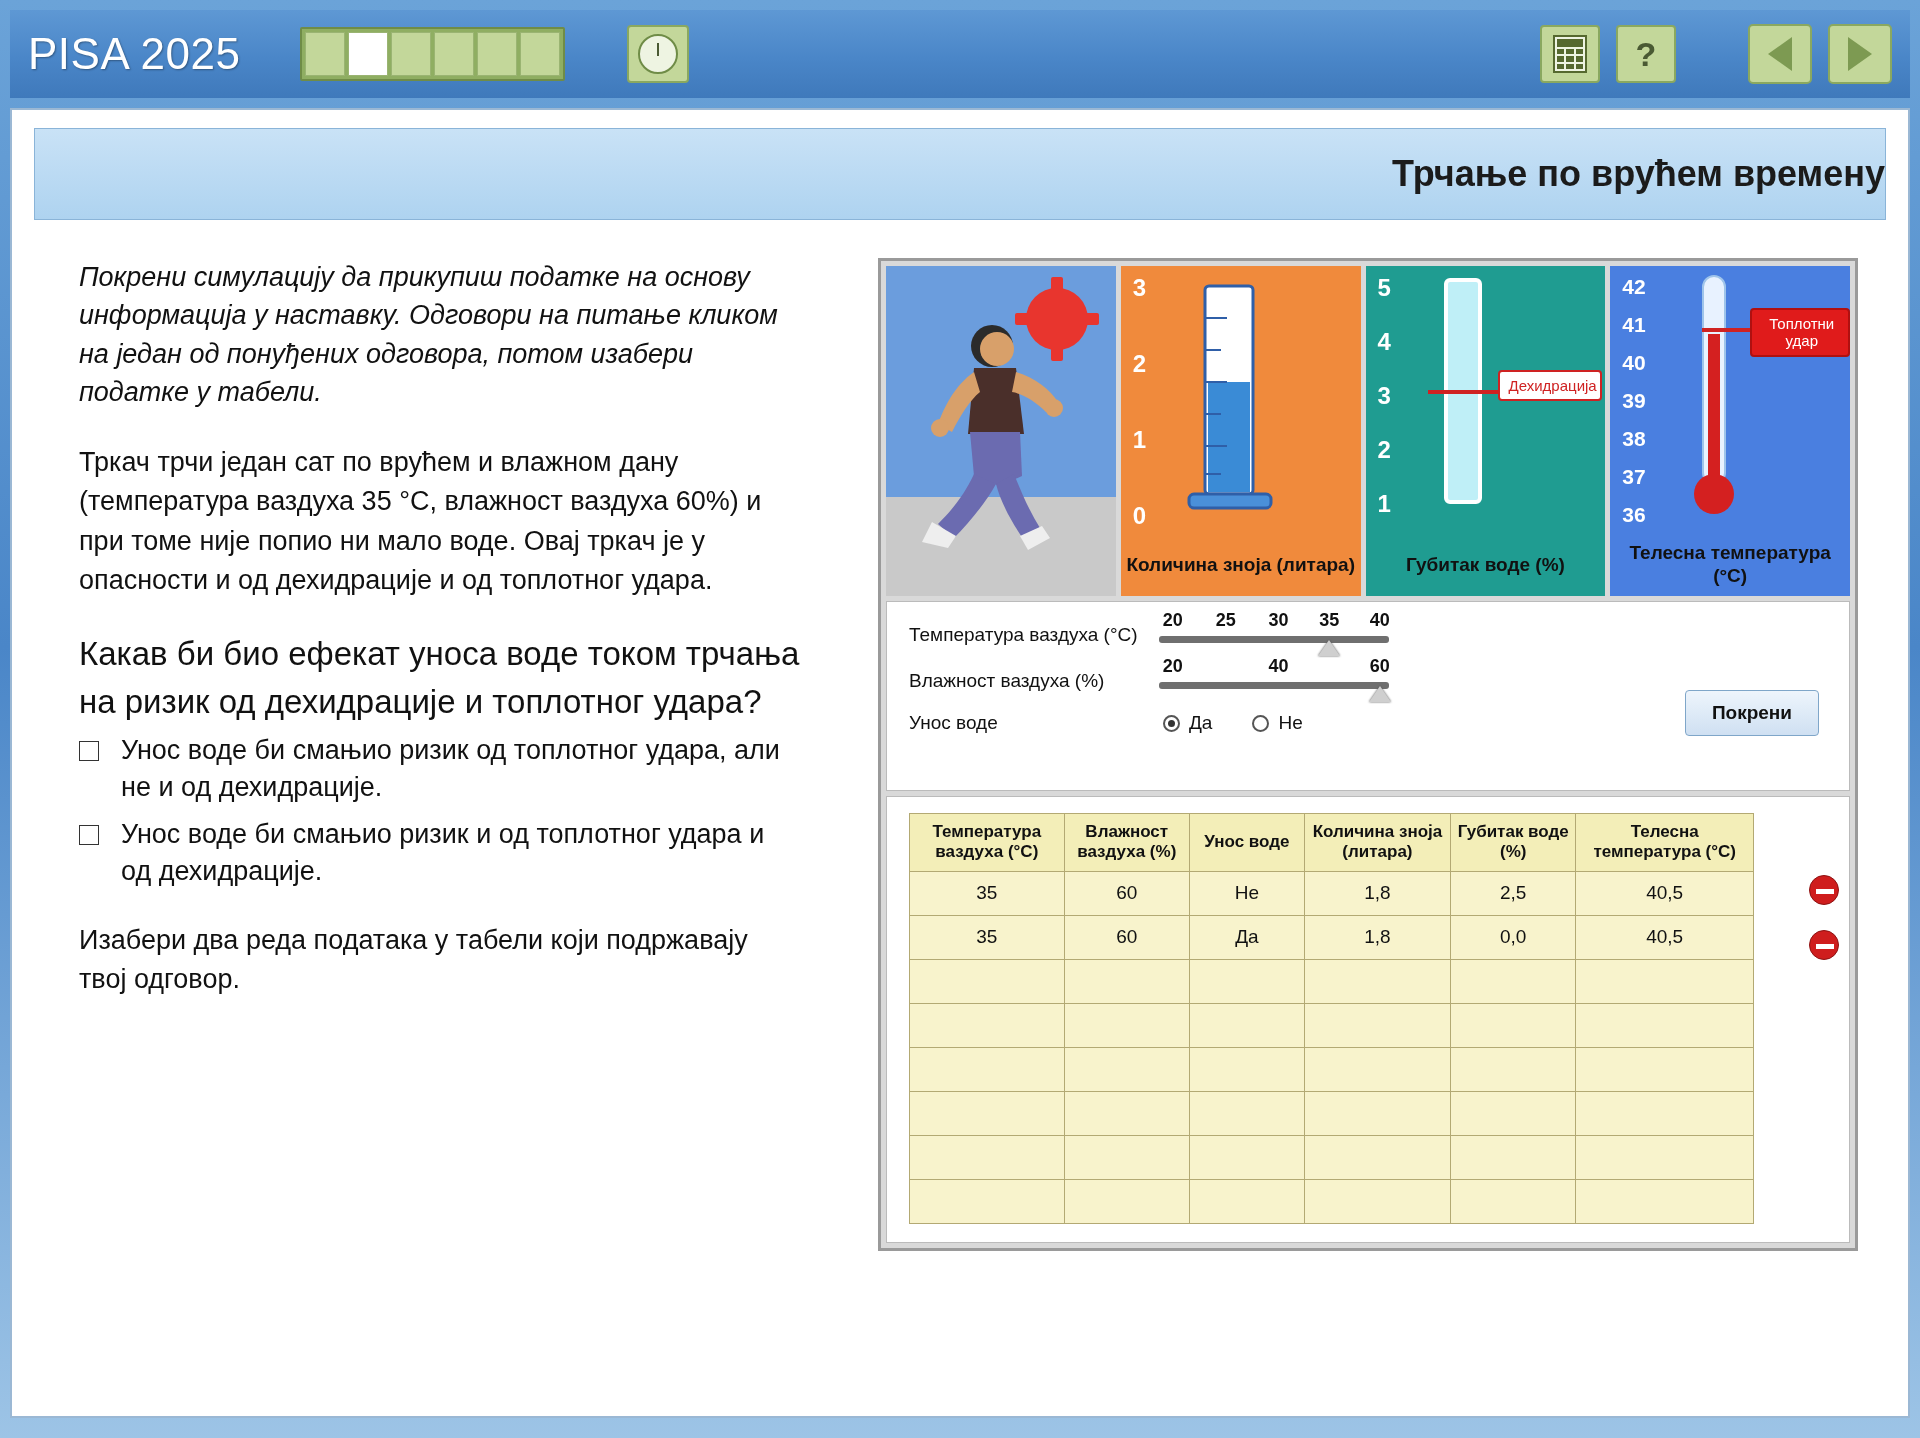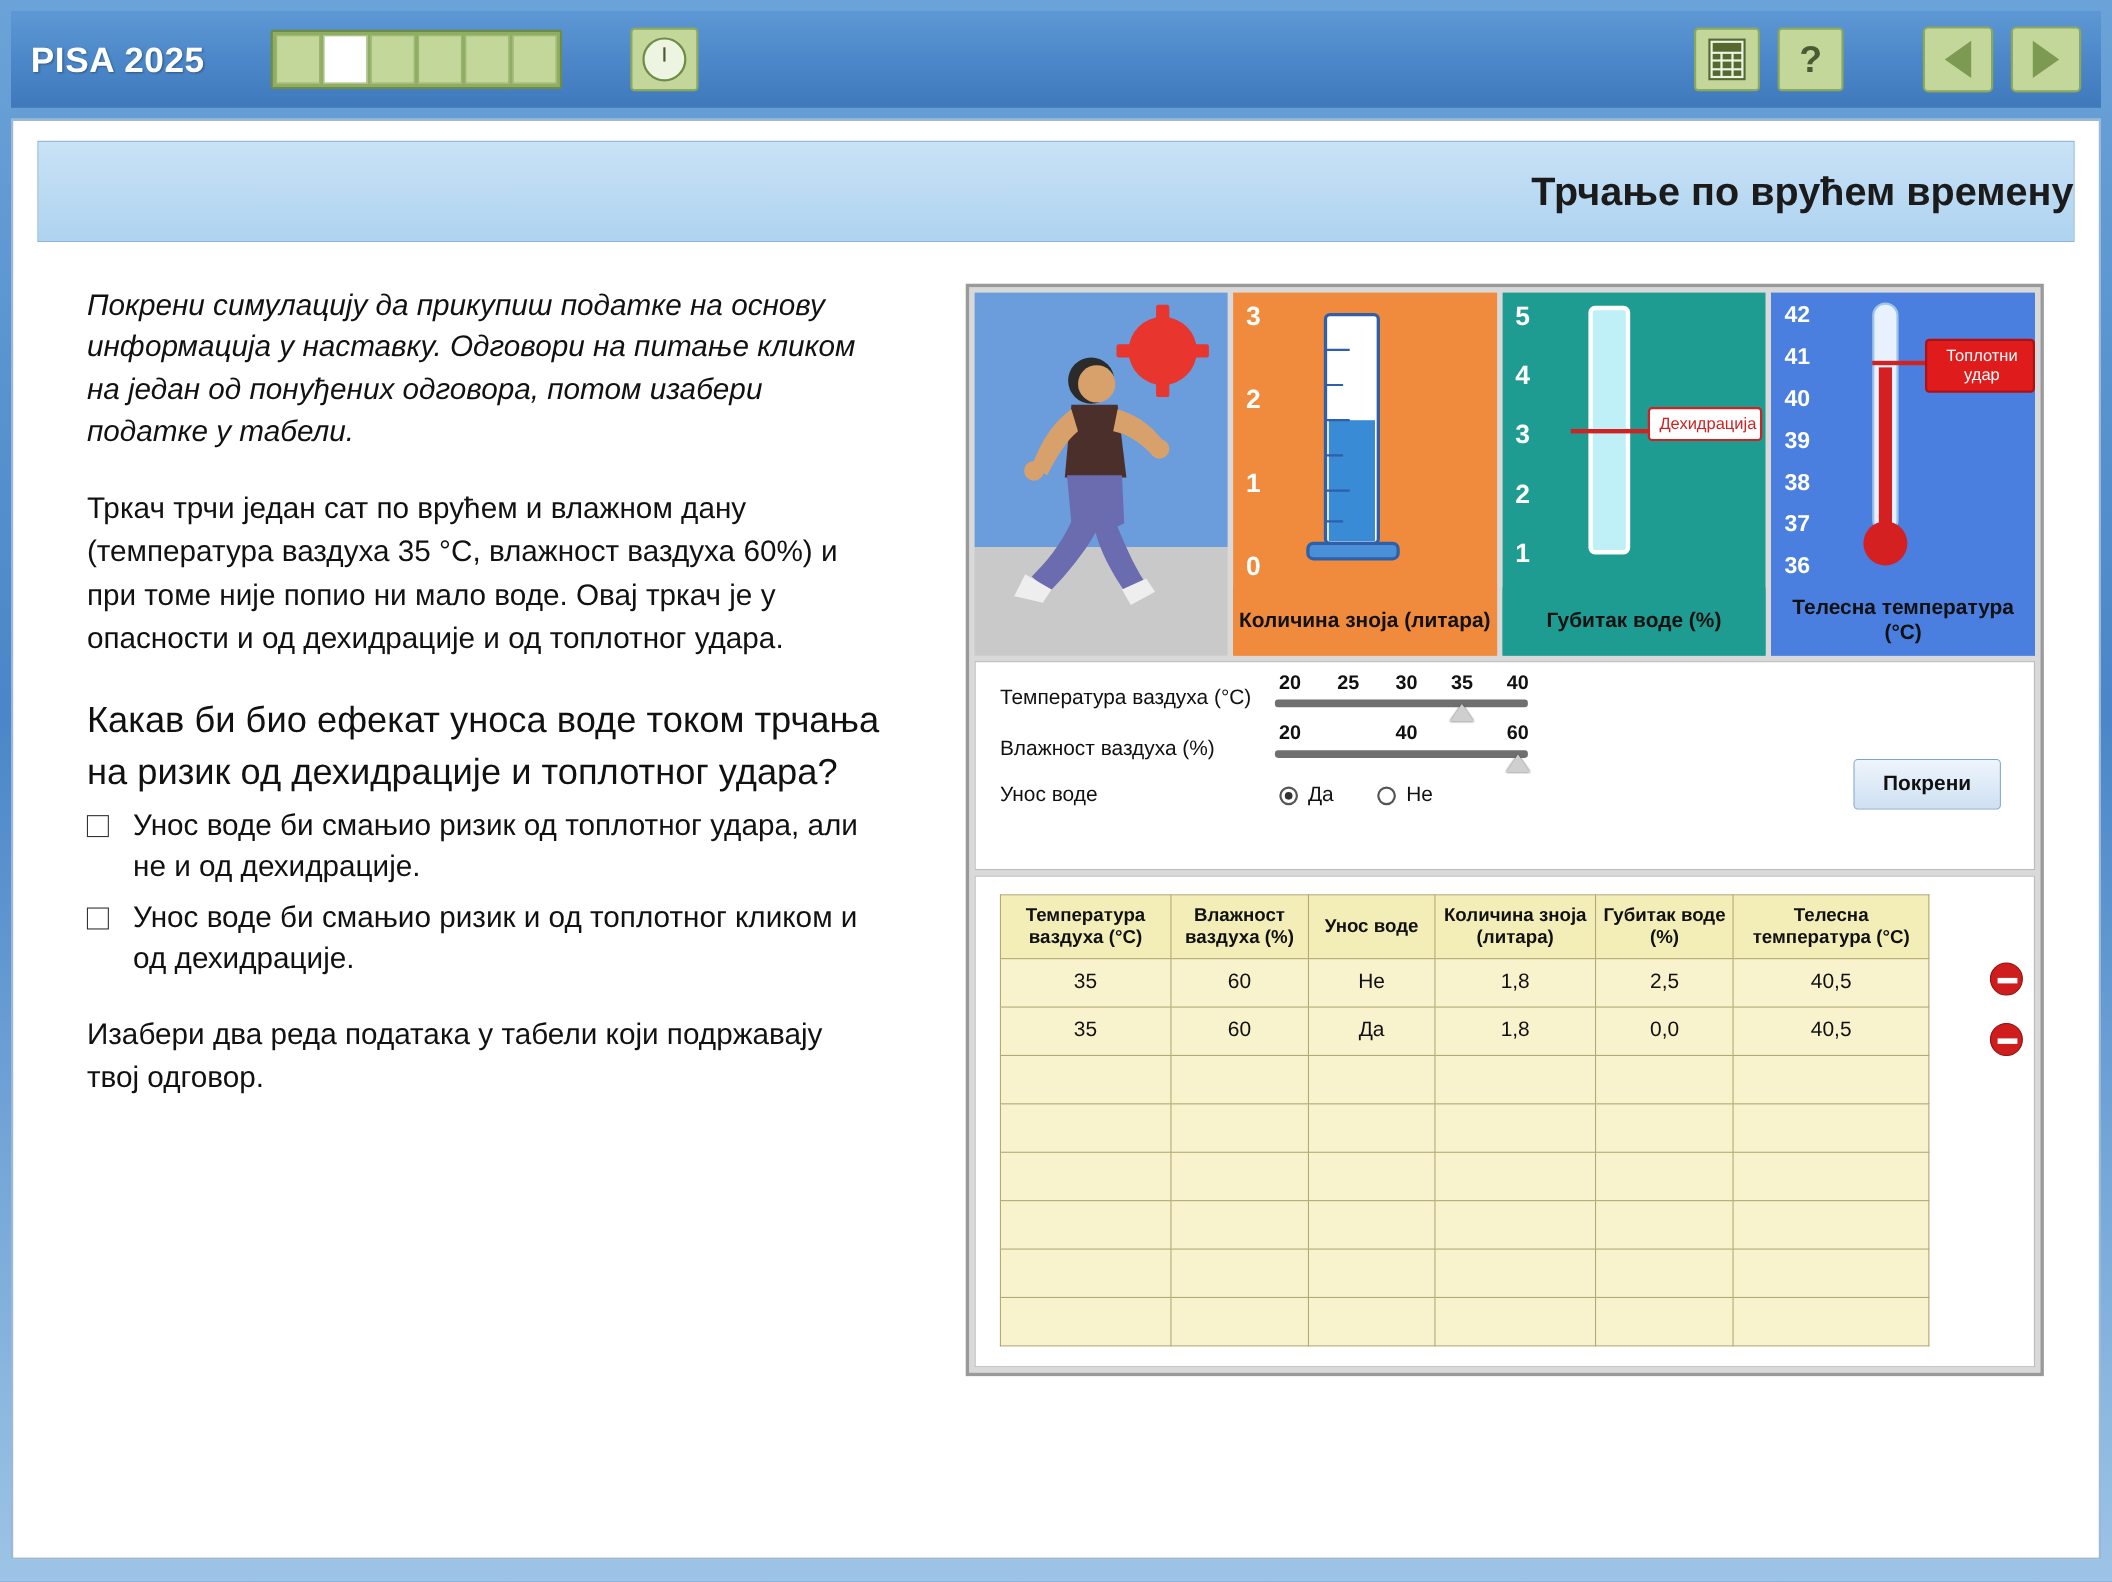--- a/index.html
+++ b/index.html
@@ -18,21 +18,21 @@
   }
   
   .topbar {
     position:relative;
     height:88px;
     background:linear-gradient(180deg,#5e98d4 0%,#4a86c8 55%,#3f79bb 100%);
     display:flex; align-items:center;
     padding:0 18px;
   }
   .brand {
-    color:#ffffff; font-size:32px; font-weight:bold;
+    color:#ffffff; font-size:44px; font-weight:normal;
     letter-spacing:0.5px;
     text-shadow:1px 1px 2px rgba(0,0,0,.35);
     margin-right:60px;
   }
   .progress {
     display:flex; gap:3px;
     background:#8fae62; border:2px solid #6f8c47; padding:3px;
     border-radius:2px;
   }
   .progress .seg {
@@ -288,21 +288,21 @@
         <p class="para">Тркач трчи један сат по врућем и влажном дану (температура ваздуха 35 °C, влажност ваздуха 60%) и при томе није попио ни мало воде. Овај тркач је у опасности и од дехидрације и од топлотног удара.</p>
         <p class="question">Какав би био ефекат уноса воде током трчања на ризик од дехидрације и топлотног удара?</p>
 
         <div class="options">
           <div class="opt">
             <div class="checkbox"></div>
             <div class="opt-label">Унос воде би смањио ризик од топлотног удара, али не и од дехидрације.</div>
           </div>
           <div class="opt">
             <div class="checkbox"></div>
-            <div class="opt-label">Унос воде би смањио ризик и од топлотног кликом и од дехидрације.</div>
+            <div class="opt-label">Унос воде би смањио ризик и од топлотног удара и од дехидрације.</div>
           </div>
         </div>
 
         <p class="closing">Изабери два реда података у табели који подржавају твој одговор.</p>
       </div>
 
       <div class="right-col">
 
         <div class="sim-box">
 

